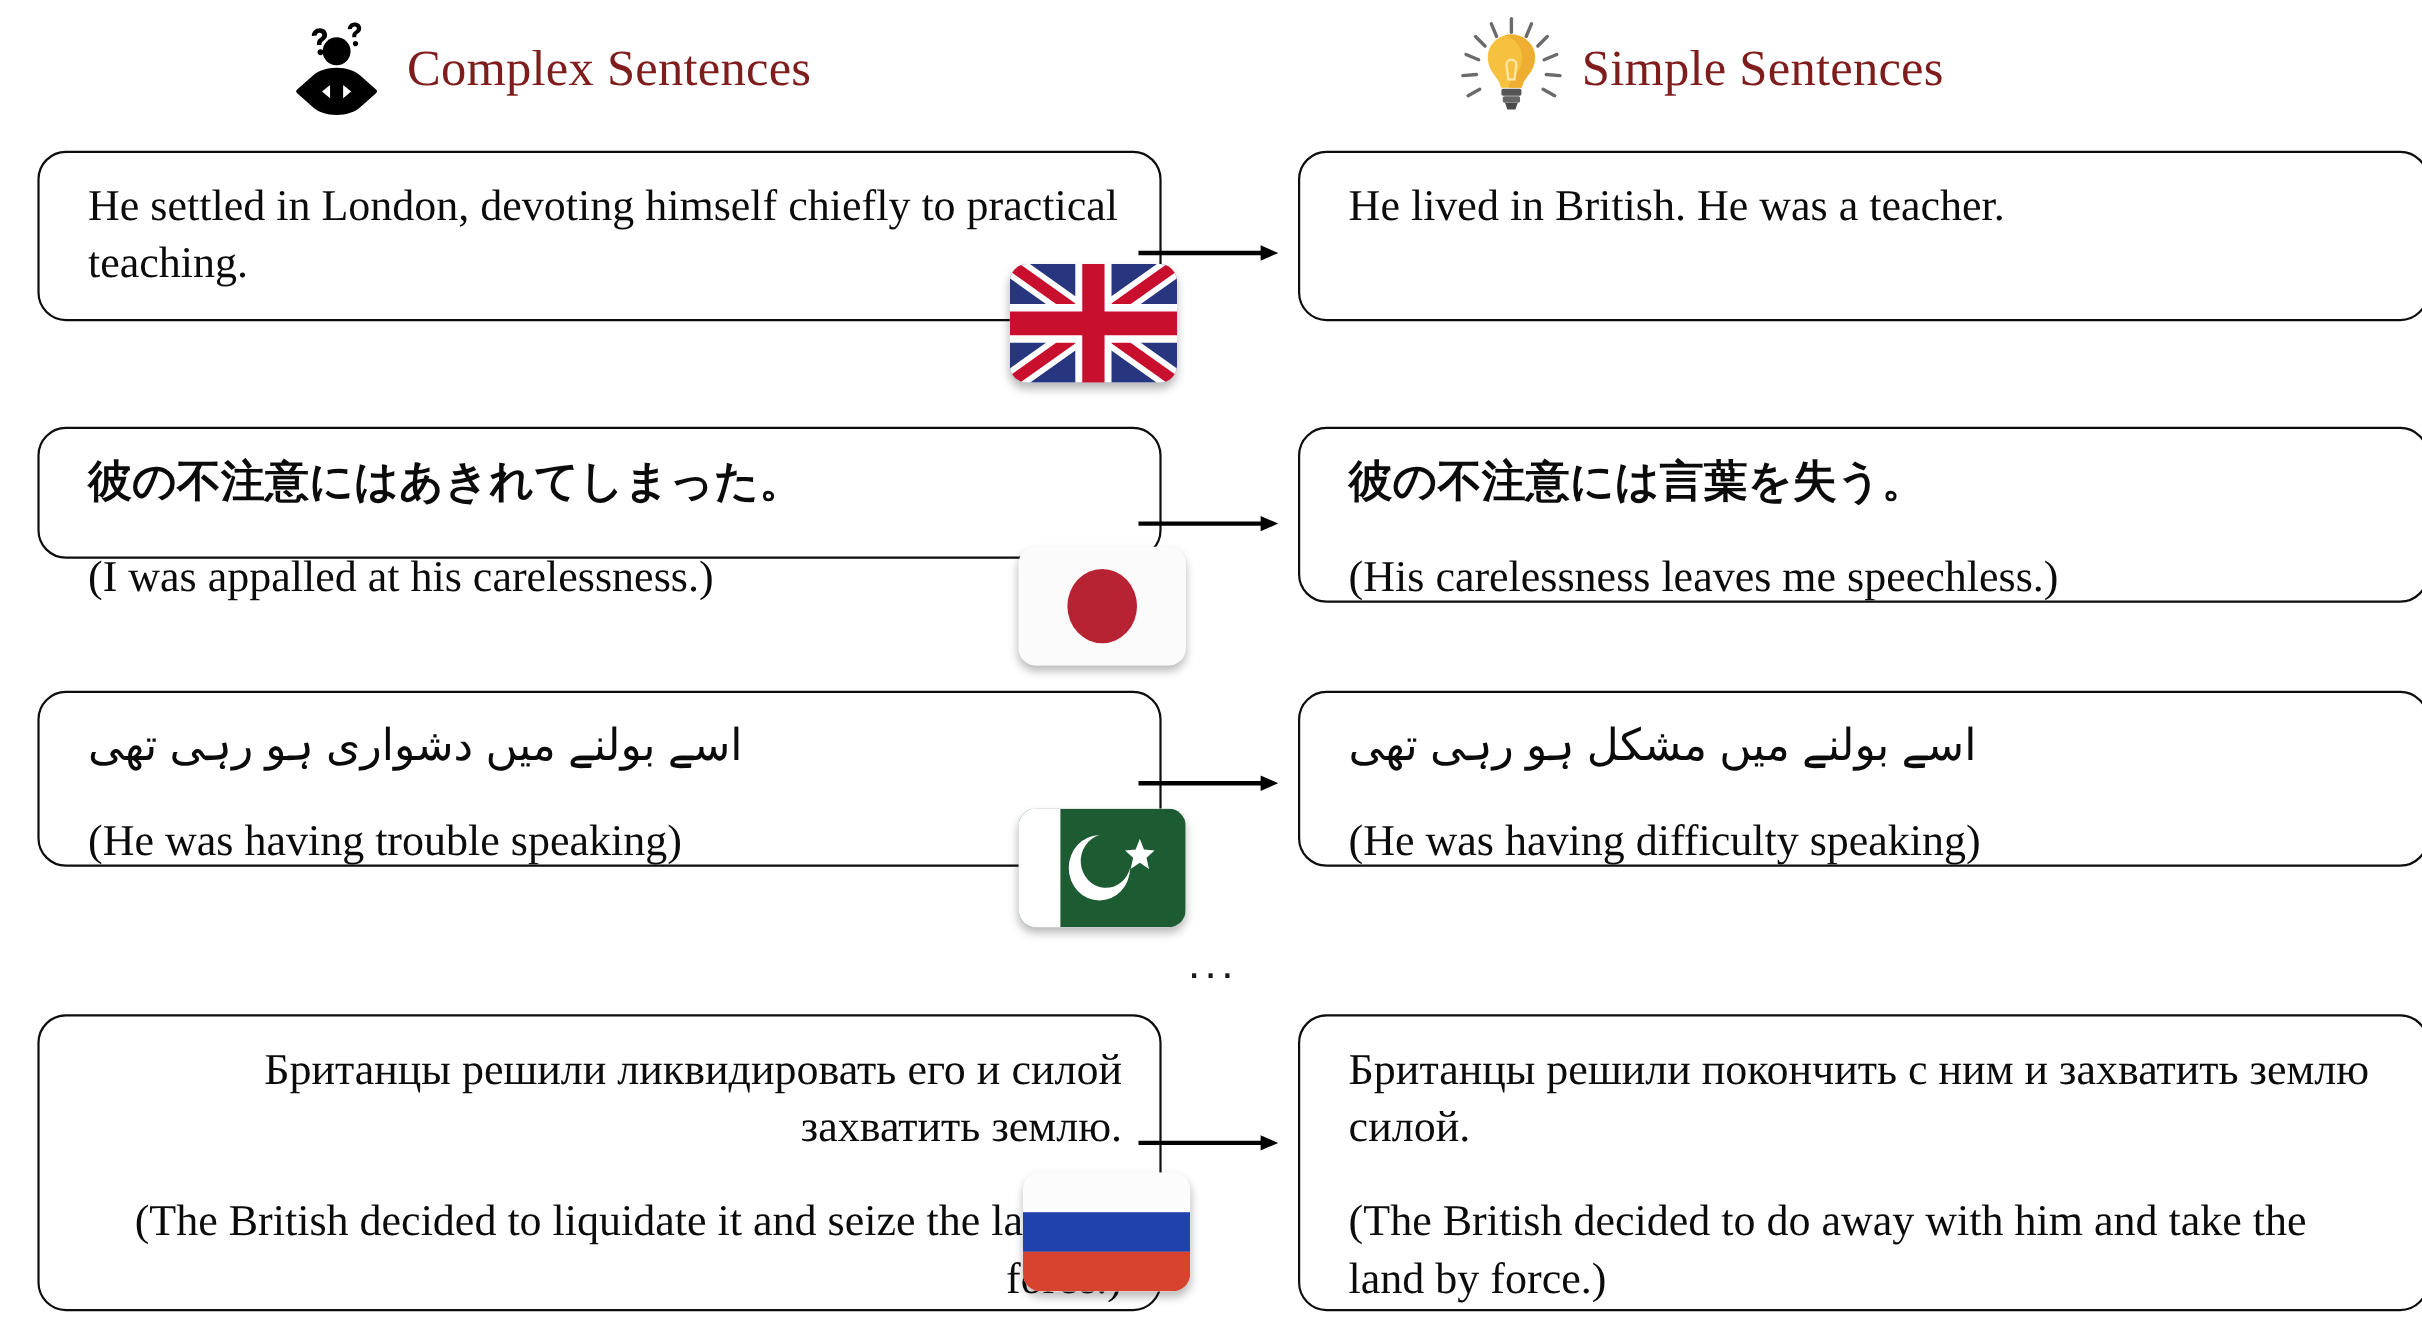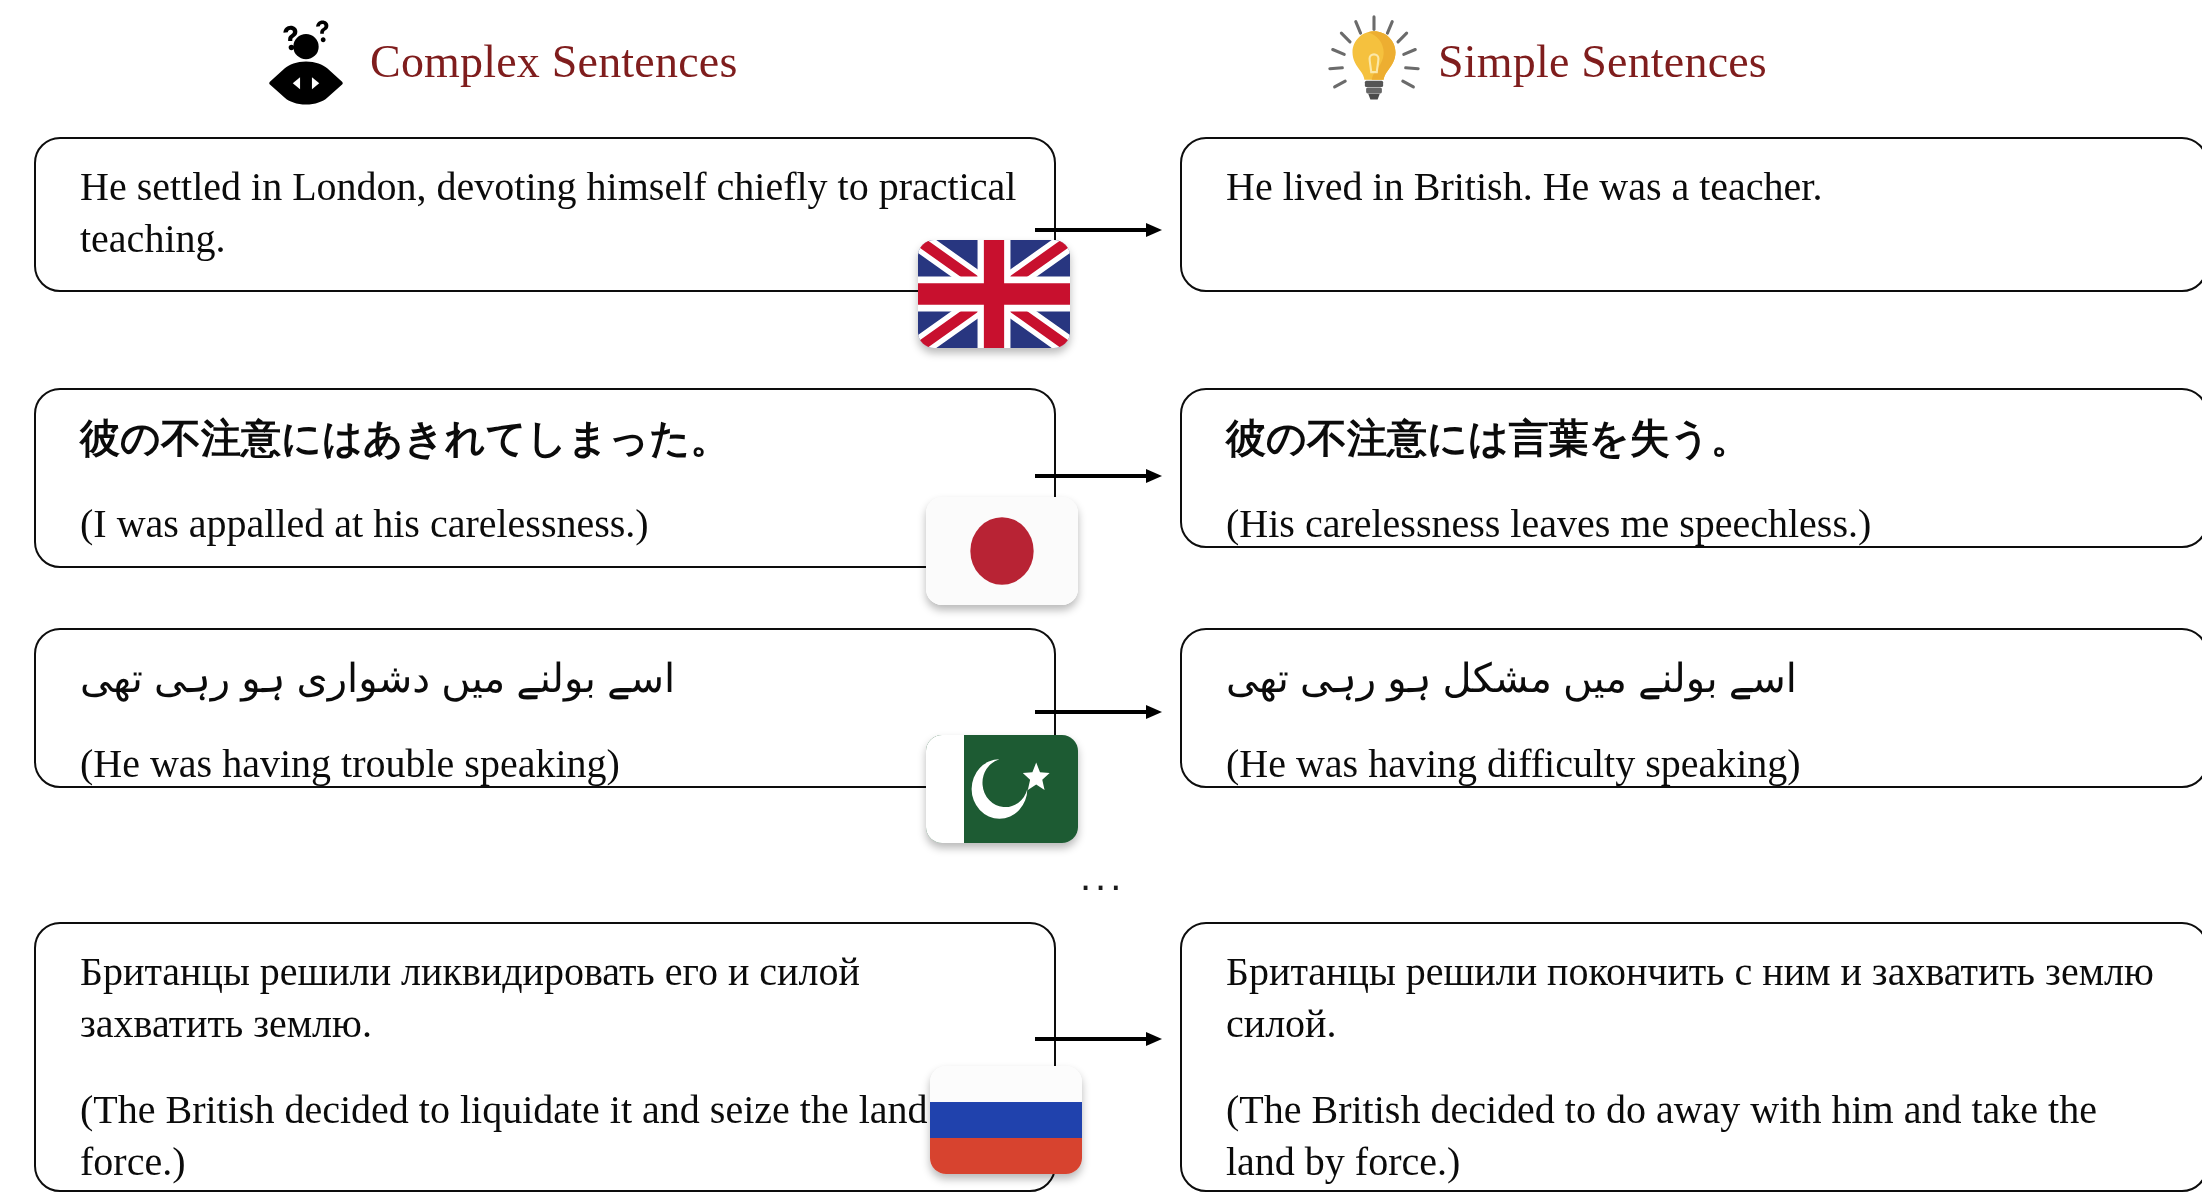--- a/index.html
+++ b/index.html
@@ -59,23 +59,23 @@
     color: #0b0b0b;
   }
   .box p + p { margin-top: 34px; }
 
   .cjk { font-family: "DejaVu Sans", "Liberation Sans", sans-serif; font-size: 38px; font-weight: 700; }
   .rtl { direction: rtl; text-align: left; font-family: Liberation Sans, sans-serif; font-size: 37px; }
   .cyr { font-family: "Liberation Serif", "DejaVu Serif", serif; }
 
   
   #box-l1 { left: 14px;  top: 137px;  width: 1022px; height: 155px; }
-  #box-l2 { left: 14px;  top: 388px;  width: 1022px; height: 180px; }
+  #box-l2 { left: 14px;  top: 388px;  width: 1022px; height: 120px; }
   #box-l3 { left: 14px;  top: 628px;  width: 1022px; height: 160px; }
-  #box-l4 { left: 14px;  top: 922px;  width: 1022px; height: 270px; }
+  #box-l4 { left: 14px;  top: 922px;  width: 1022px; height: 270px; text-align: right; }
 
   
   #box-r1 { left: 1160px; top: 137px;  width: 1028px; height: 155px; }
   #box-r2 { left: 1160px; top: 388px;  width: 1028px; height: 160px; }
   #box-r3 { left: 1160px; top: 628px;  width: 1028px; height: 160px; }
   #box-r4 { left: 1160px; top: 922px;  width: 1028px; height: 270px; }
 
   
   .arrow {
     position: absolute;

